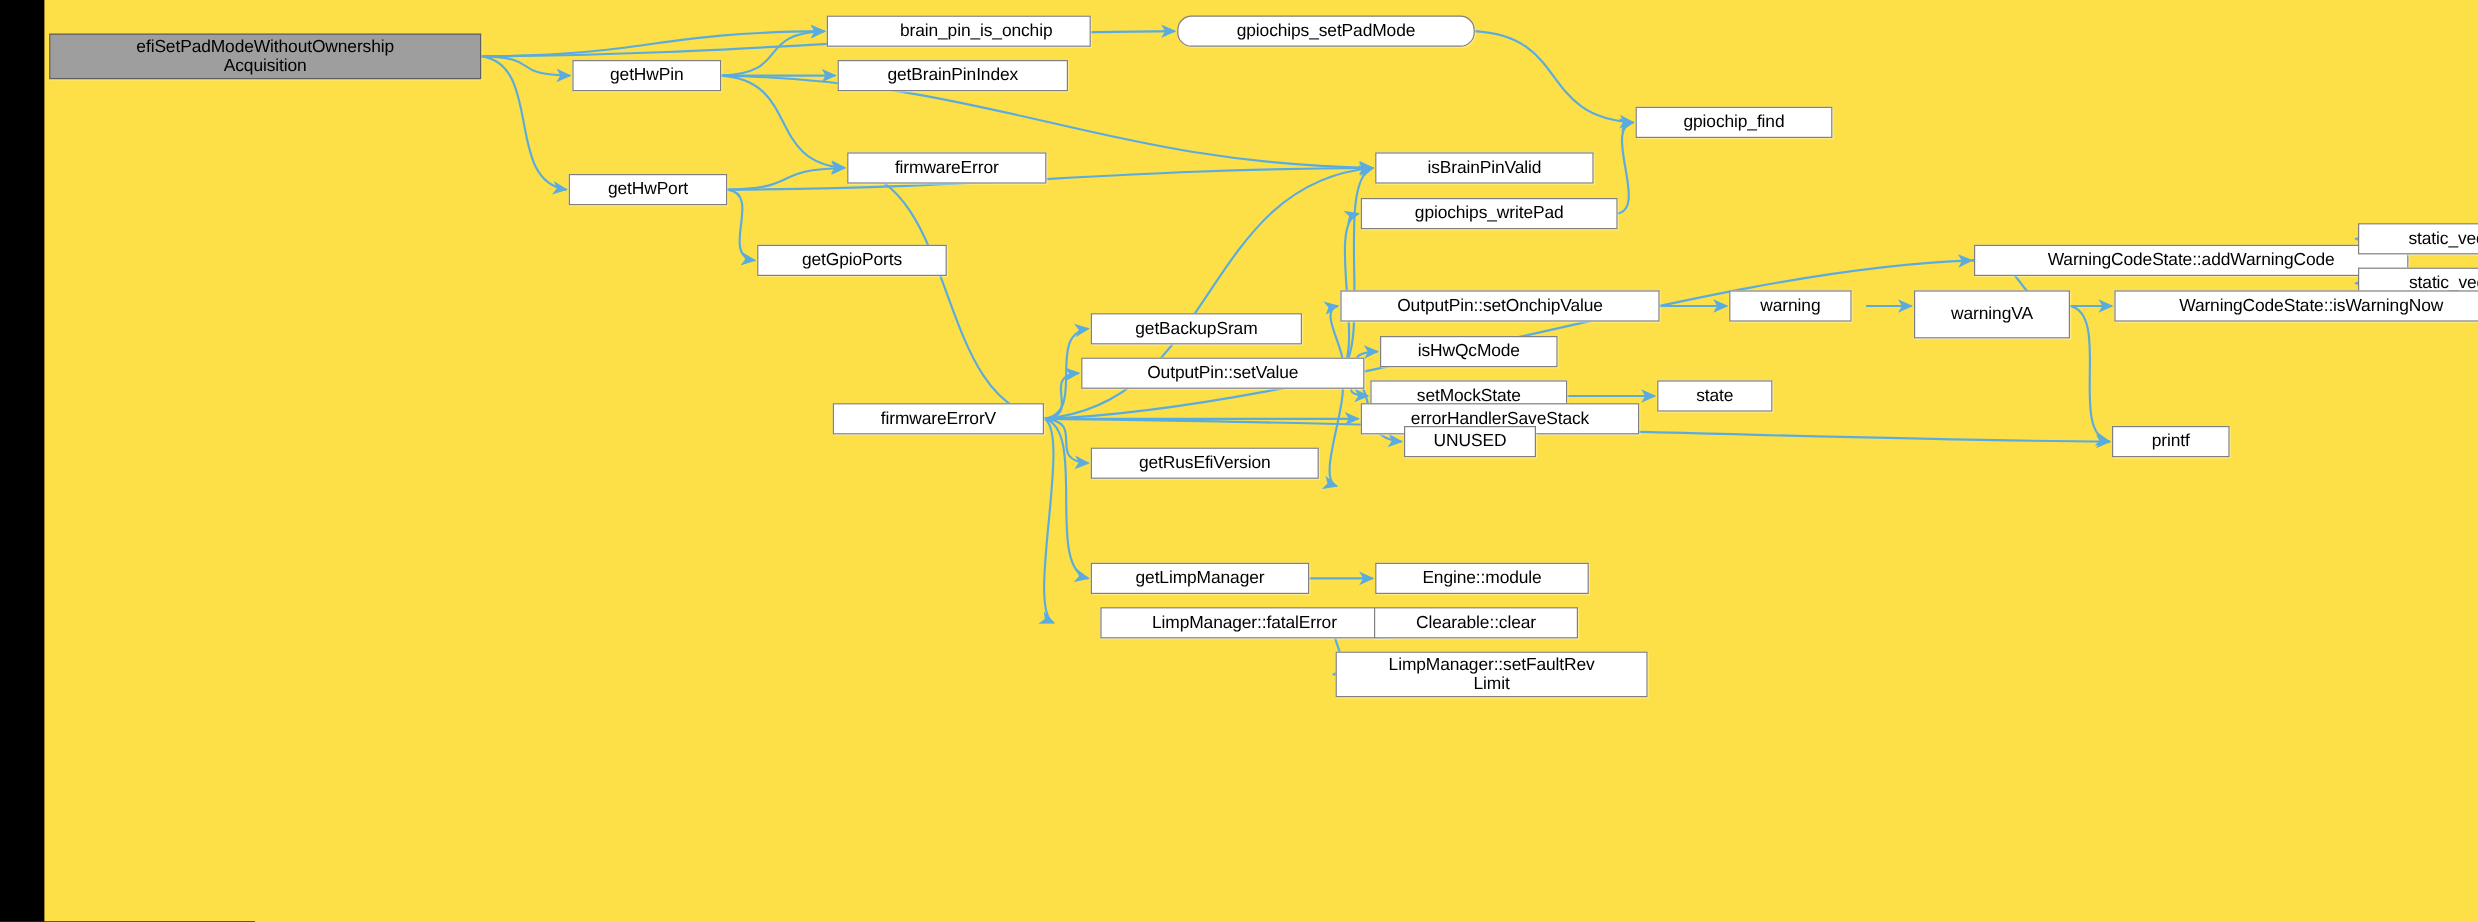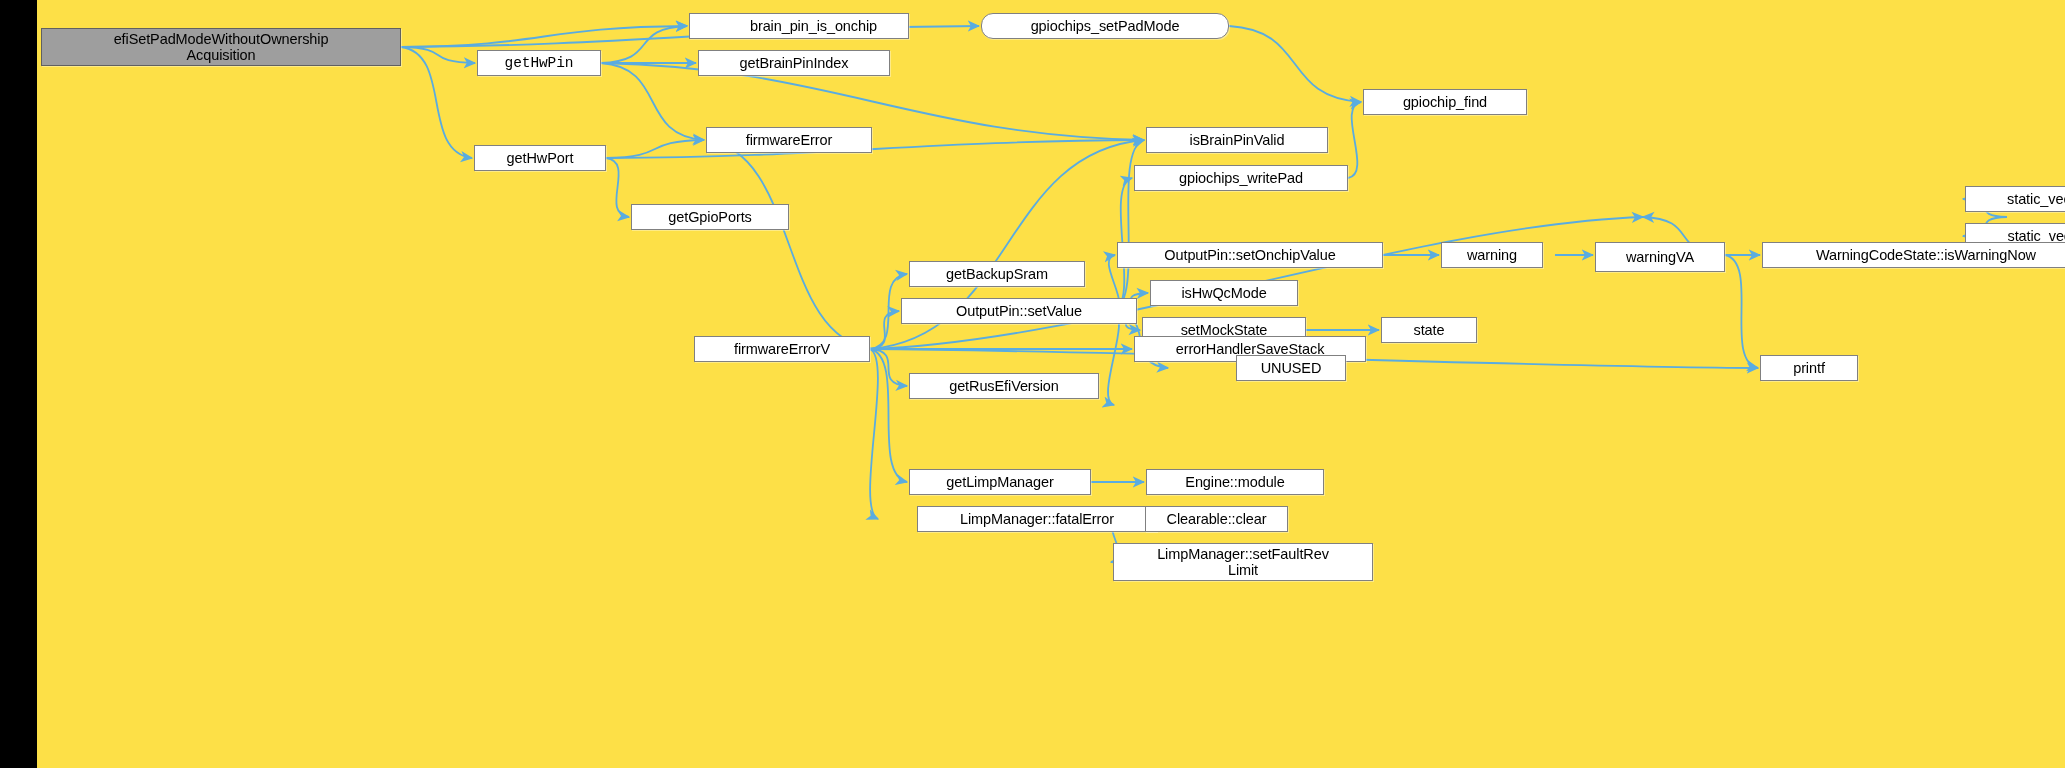--- a/index.html
+++ b/index.html
@@ -95,43 +95,44 @@
       <path d="M 1269 330 C 1321.85 330, 1289.15 330, 1342 330" fill="none" stroke="#5aace0" stroke-width="1.8" marker-end="url(#ah)"></path>
       <path d="M 1311 178 C 1336.85 173.44, 1298.15 106.56, 1324 102" fill="none" stroke="#5aace0" stroke-width="1.8" marker-end="url(#ah)"></path>
       <path d="M 1054 482 C 1097.85 482, 1063.15 482, 1107 482" fill="none" stroke="#5aace0" stroke-width="1.8" marker-end="url(#ah)"></path>
       <path d="M 1083 519 C 1113.35 519, 1075.65 519, 1106 519" fill="none" stroke="#5aace0" stroke-width="1.8" marker-end="url(#ah)"></path>
       <path d="M 1083 519 C 1058.95 521.58, 1098.05 559.42, 1074 562" fill="none" stroke="#5aace0" stroke-width="1.8" marker-end="url(#ah)"></path>
     </svg>
 <div class="node root" style="left: 4px; top: 28px; width: 360px; height: 38px;">efiSetPadModeWithoutOwnership
 Acquisition</div>
     <div class="node" style="left: 652px; top: 13px; width: 220px; height: 26px; padding-left: 29px;">brain_pin_is_onchip</div>
     <div class="node" style="left: 944px; top: 13px; width: 248px; height: 26px; border-radius: 12px;">gpiochips_setPadMode</div>
-    <div class="node" style="left: 440px; top: 50px; width: 124px; height: 26px; font-family: Liberation Mono, monospace;">getHwPin</div>
+    <div class="node" style="left: 440px; top: 50px; width: 124px; height: 26px;">getHwPin</div>
     <div class="node" style="left: 661px; top: 50px; width: 192px; height: 26px;">getBrainPinIndex</div>
     <div class="node" style="left: 1326px; top: 89px; width: 164px; height: 26px;">gpiochip_find</div>
     <div class="node" style="left: 669px; top: 127px; width: 166px; height: 26px;">firmwareError</div>
     <div class="node" style="left: 1109px; top: 127px; width: 182px; height: 26px;">isBrainPinValid</div>
     <div class="node" style="left: 437px; top: 145px; width: 132px; height: 26px;">getHwPort</div>
     <div class="node" style="left: 1097px; top: 165px; width: 214px; height: 26px;">gpiochips_writePad</div>
+    <div class="node" style="left: 1608px; top: 204px; width: 362px; height: 26px;">WarningCodeState::addWarningCode</div>
     <div class="node" style="left: 1928px; top: 186px; width: 196px; height: 26px;">static_vector::add</div>
     <div class="node" style="left: 594px; top: 204px; width: 158px; height: 26px;">getGpioPorts</div>
     <div class="node" style="left: 1928px; top: 223px; width: 196px; height: 26px;">static_vector::find</div>
     <div class="node" style="left: 1080px; top: 242px; width: 266px; height: 26px;">OutputPin::setOnchipValue</div>
     <div class="node" style="left: 1404px; top: 242px; width: 102px; height: 26px;">warning</div>
-    <div class="node" style="left: 1558px; top: 242px; width: 130px; height: 30px;">warningVA</div>
+    <div class="node" style="left: 1558px; top: 242px; width: 130px; height: 40px;">warningVA</div>
     <div class="node" style="left: 1725px; top: 242px; width: 328px; height: 26px;">WarningCodeState::isWarningNow</div>
     <div class="node" style="left: 872px; top: 261px; width: 176px; height: 26px;">getBackupSram</div>
     <div class="node" style="left: 1113px; top: 280px; width: 148px; height: 26px;">isHwQcMode</div>
     <div class="node" style="left: 864px; top: 298px; width: 236px; height: 26px;">OutputPin::setValue</div>
     <div class="node" style="left: 1105px; top: 317px; width: 164px; height: 26px;">setMockState</div>
     <div class="node" style="left: 1344px; top: 317px; width: 96px; height: 26px;">state</div>
     <div class="node" style="left: 657px; top: 336px; width: 176px; height: 26px;">firmwareErrorV</div>
     <div class="node" style="left: 1097px; top: 336px; width: 232px; height: 26px;">errorHandlerSaveStack</div>
     <div class="node" style="left: 1723px; top: 355px; width: 98px; height: 26px;">printf</div>
-    <div class="node" style="left: 1199px; top: 355px; width: 110px; height: 26px;">UNUSED</div>
+    <div class="node" style="left: 1133px; top: 355px; width: 110px; height: 26px;">UNUSED</div>
     <div class="node" style="left: 872px; top: 373px; width: 190px; height: 26px;">getRusEfiVersion</div>
     <div class="node" style="left: 872px; top: 469px; width: 182px; height: 26px;">getLimpManager</div>
     <div class="node" style="left: 1109px; top: 469px; width: 178px; height: 26px;">Engine::module</div>
     <div class="node" style="left: 880px; top: 506px; width: 240px; height: 26px;">LimpManager::fatalError</div>
-    <div class="node" style="left: 1108px; top: 506px; width: 143px; height: 26px; text-align: center;">Clearable::clear</div>
+    <div class="node" style="left: 1108px; top: 506px; width: 170px; height: 26px; text-align: center;">Clearable::clear</div>
     <div class="node" style="left: 1076px; top: 543px; width: 260px; height: 38px;">LimpManager::setFaultRev
 Limit</div>
   </div>
 
 </body></html>

